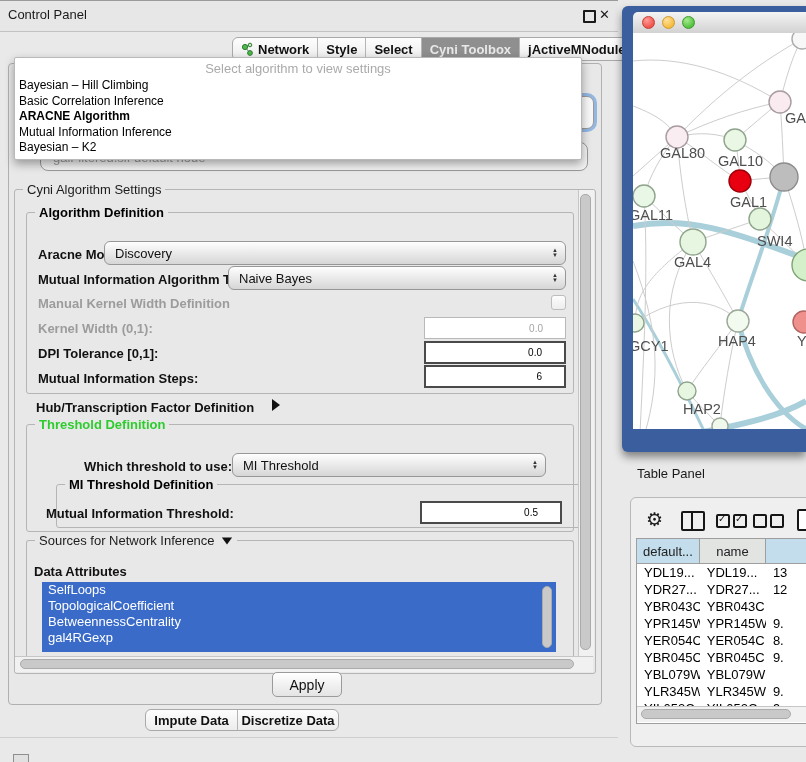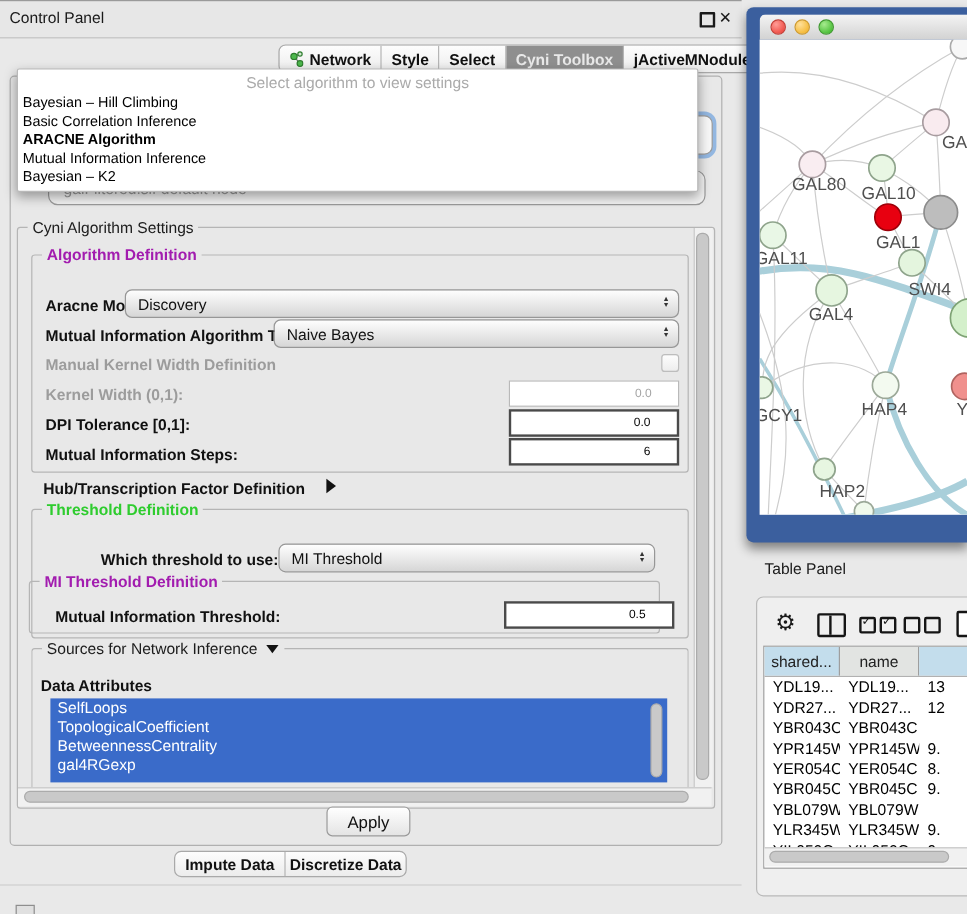--- a/index.html
+++ b/index.html
@@ -35,21 +35,21 @@
   .popup-item{font-size:12px;color:#000;line-height:15.5px;padding-left:4px;white-space:nowrap;}
   .popup-item.sel{font-weight:700;}
   .frag-combo1{left:20px;top:96px;width:572px;height:31px;border-radius:7px;background:#f7f7f7;
     border:1px solid #9a9a9a;box-shadow:0 0 0 3px rgba(90,150,220,.6);}
   .frag-combo2{left:40px;top:142px;width:548px;height:29px;border-radius:8px;background:#f2f2f2;
     border:1px solid #9a9a9a;font-size:13px;color:#9a9a9a;line-height:29px;padding-left:12px;box-sizing:border-box;}
   
   .group{border:1px solid #b5b5b5;border-radius:3px;}
   .group-label{position:absolute;top:-8px;left:8px;background:#e8e8e8;padding:0 4px;
     font-size:13px;color:#1c1c1c;white-space:nowrap;}
-  .group-label.blue{color:#a21caf;font-weight:700;}
+  .group-label.blue{color:#000000;font-weight:700;}
   .group-label.green{color:#2ecc2e;font-weight:700;}
   .flabel{font-size:13px;font-weight:700;color:#111;white-space:nowrap;}
   .flabel.dis{color:#9c9c9c;}
   .combo{background:linear-gradient(#fefefe,#d6d6d6);border:1px solid #979797;border-radius:6px;
     display:flex;align-items:center;font-size:13px;color:#111;padding-left:10px;box-sizing:border-box;}
   .combo .stepper{margin-left:auto;margin-right:7px;display:flex;flex-direction:column;
     font-size:6px;line-height:5px;color:#333;}
   .field{background:#fff;border:2px solid #4a4a4a;font-size:10px;color:#000;
     display:flex;align-items:center;justify-content:flex-end;padding-right:22px;box-sizing:border-box;}
   .field.dis{border:1px solid #b9b9b9;color:#a4a4a4;}
@@ -185,21 +185,21 @@
   <span class="group-label green">Threshold Definition</span>
 </div>
 <div class="abs flabel" style="left:84px;top:459px;">Which threshold to use:</div>
 <div class="abs combo" style="left:232px;top:453px;width:314px;height:24px;">
   <span>MI Threshold</span>
   <span class="stepper">
       <span>▲</span>
       <span>▼</span>
     </span>
 </div>
-<div class="abs group" style="left:24px;top:484px;width:524px;height:42px;">
+<div class="abs group" style="left:56px;top:484px;width:524px;height:42px;">
   <span class="group-label blue">MI Threshold Definition</span>
 </div>
 <div class="abs flabel" style="left:46px;top:506px;">Mutual Information Threshold:</div>
 <div class="abs field" style="left:420px;top:501px;width:142px;height:23px;">0.5</div>
 
 <div class="abs group" style="left:26px;top:540px;width:546px;height:116px;border-bottom:none;border-radius:3px 3px 0 0;">
   <span class="group-label" style="display:flex;align-items:center;gap:6px;">
     <span>Sources for Network Inference</span>
     <span class="arrow-d" style="transform:scale(0.85);"></span>
   </span>
@@ -311,21 +311,21 @@
 <div class="abs" style="left:716px;top:514px;">
   <span class="mini-box checked"></span><span class="mini-box checked"></span>
 </div>
 <div class="abs" style="left:753px;top:514px;">
   <span class="mini-box"></span><span class="mini-box"></span>
 </div>
 <div class="abs doc-icon" style="left:797px;top:509px;"></div>
 
 <div class="abs tbl">
   <div class="tbl-head" id="tbl-head">
-      <div class="tbl-th" style="width: 74px; background: rgb(195, 221, 236);">shared...</div>
+      <div class="tbl-th" style="width: 74px; background: rgb(195, 221, 236);">default...</div>
       <div class="tbl-th" style="width: 78px; background: rgb(226, 228, 226);">name</div>
       <div class="tbl-th" style="width: 60px; background: rgb(195, 221, 236);"></div>
     </div>
   <div id="tbl-body">
       <div class="tbl-row">
         <div class="tbl-td" style="width: 74px;">YDL19...</div>
         <div class="tbl-td" style="width: 78px;">YDL19...</div>
         <div class="tbl-td" style="width: 60px;">13</div>
       </div>
       <div class="tbl-row">

